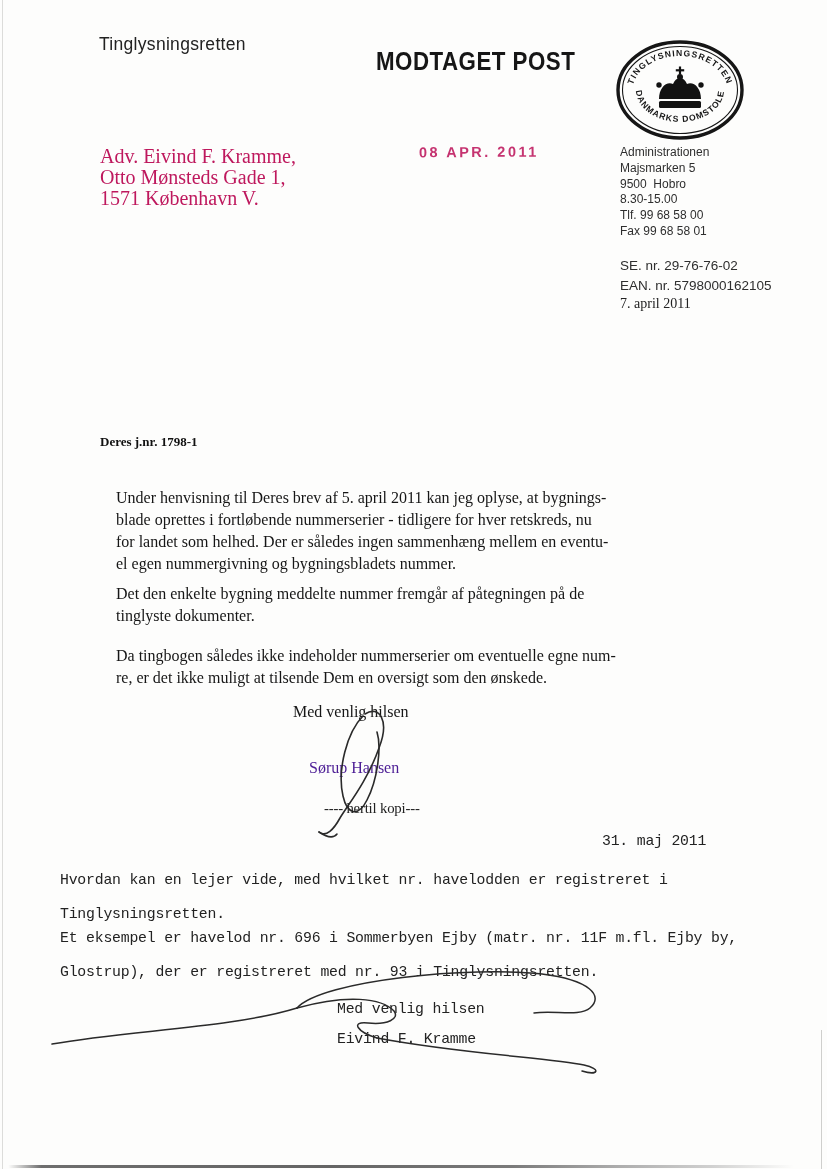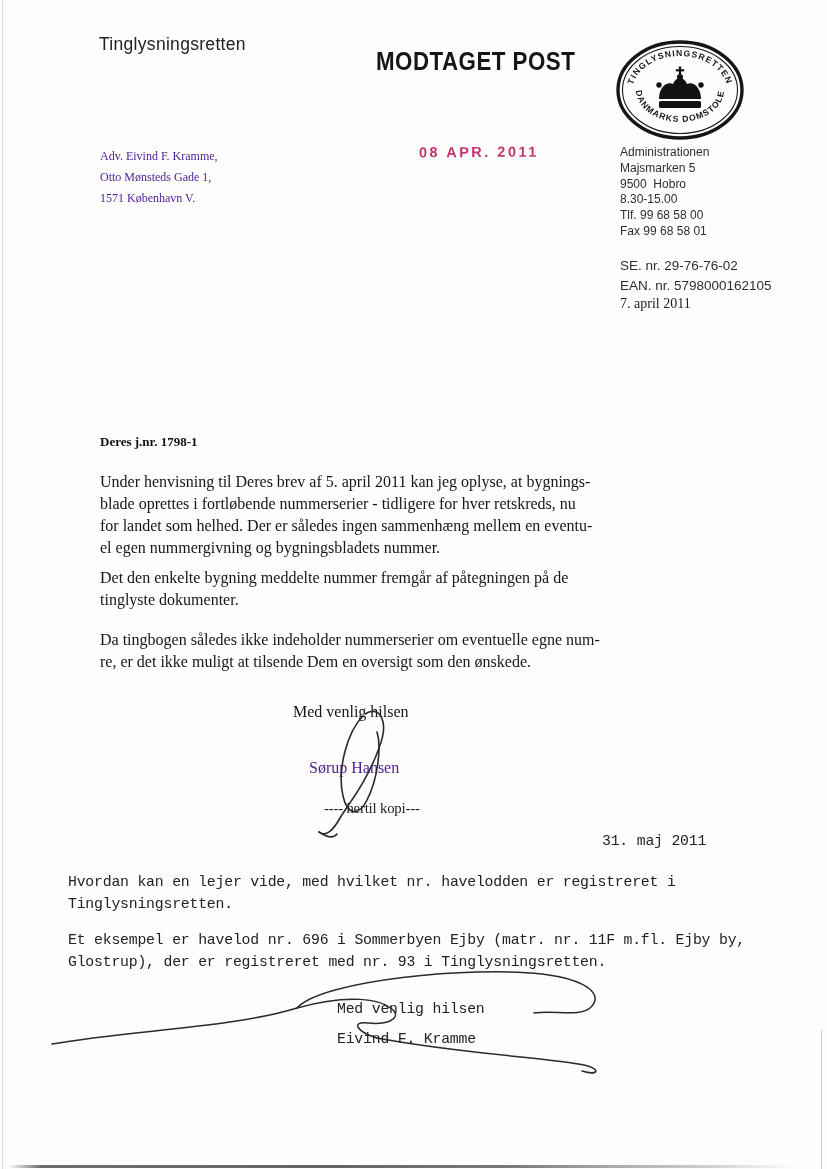--- a/index.html
+++ b/index.html
@@ -21,40 +21,40 @@
     left:376px;top:47px;font-size:23px;font-weight:700;color:#161616;
     letter-spacing:.5px;transform:scale(.97,1.1);transform-origin:left top;
   }
   #stamp-date{
     left:419px;top:96px;font-size:14.5px;font-weight:700;color:#be185d;
     letter-spacing:2.5px;opacity:.88;transform:rotate(-.4deg);margin-top:48px;
   }
 
   #seal{left:613px;top:38px;}
 
-  #recipient{left:100px;top:146px;font-size:12px;line-height:21px;color:#4c1d95;}
+  #recipient{left:100px;top:146px;font-size:20px;line-height:21px;color:#be185d;}
 
   #office-contact{left:620px;top:145px;font-size:12px;line-height:15.8px;color:#2e2e2e;}
   #office-reg{left:620px;top:256px;font-size:13.5px;line-height:20px;color:#2e2e2e;}
   #office-date{left:620px;top:296px;font-size:14px;color:#222;}
 
   #reference{left:100px;top:434px;font-size:13px;font-weight:700;color:#111;}
 
-  .bodypar{left:100px;width:570px;font-size:16px;line-height:22px;color:#161616;margin:0;}
+  .bodypar{left:100px;width:570px;font-size:16px;line-height:22px;color:#161616;margin:16px;}
   #par-0{top:471px;}
   #par-1{top:567px;}
   #par-2{top:629px;}
 
   #closing-salutation{left:293px;top:703px;font-size:16px;color:#161616;}
   #closing-signer{left:309px;top:759px;font-size:16px;color:#4c1d95;}
 
   .typed{color:#222;font-size:14.8px;letter-spacing:-.2px;}
   #kopi-line{left:324px;top:800px;font-family:Liberation Serif, serif;}
   #note-date{left:602px;top:833px;}
-  .typedpar{left:56px;width:720px;line-height:22px;margin:12px;}
+  .typedpar{left:56px;width:720px;line-height:34px;margin:4px;}
   #tpar-0{top:859px;}
   #tpar-1{top:917px;}
   #typed-salutation{left:337px;top:1001px;}
   #typed-signer{left:337px;top:1031px;}
 
   #sig-hansen{left:295px;top:708px;pointer-events:none;}
   #sig-kramme{left:42px;top:966px;pointer-events:none;}
 
   .edge-left{left:2px;top:0;width:1px;height:1169px;background:#dcdcda;}
   .edge-right{left:821px;top:1030px;width:1px;height:139px;background:#cfcfcd;}

